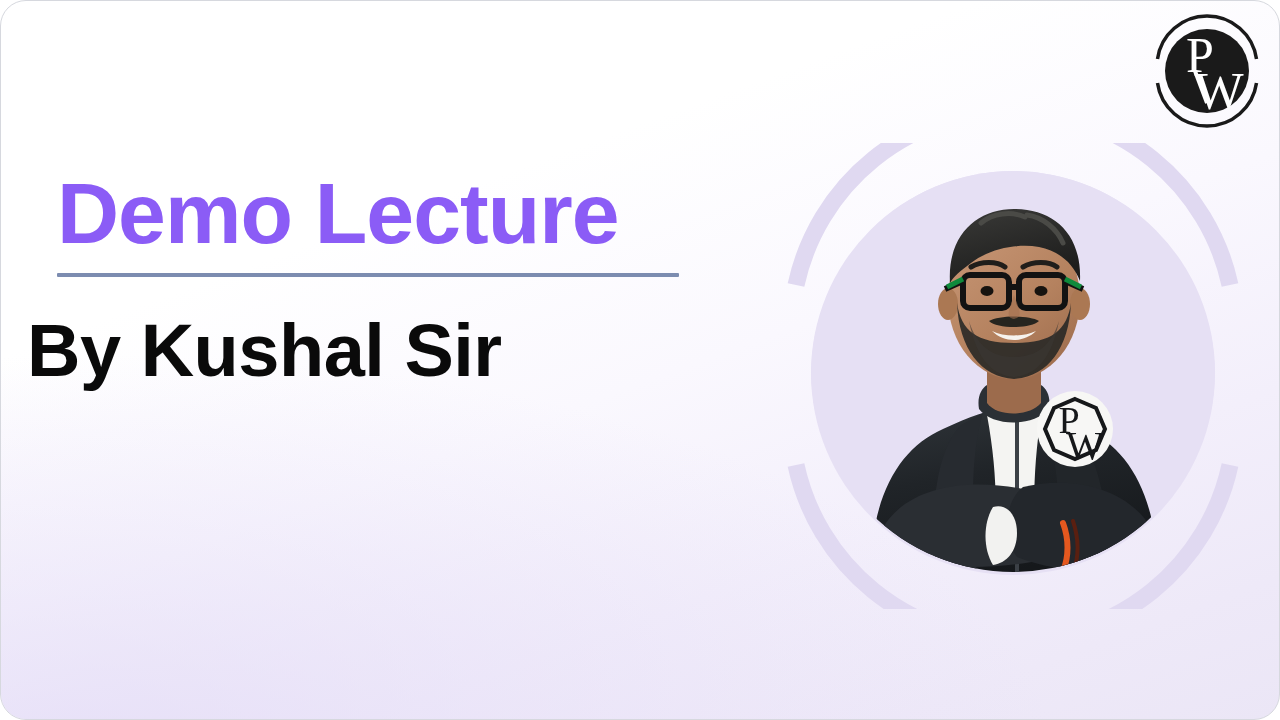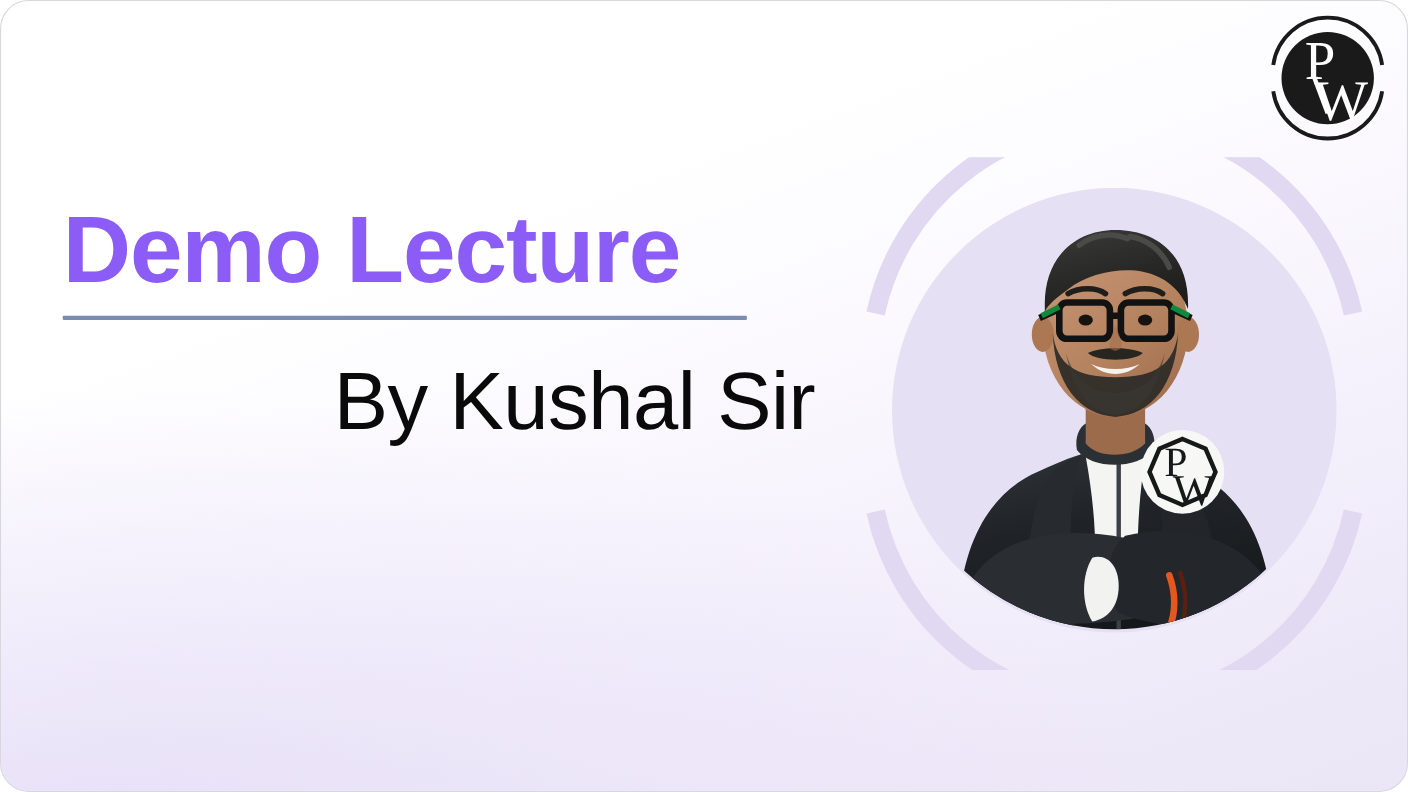--- a/index.html
+++ b/index.html
@@ -52,21 +52,21 @@
     width: 124px;
     height: 124px;
     z-index: 6;
   }
   .pw-logo svg { display: block; width: 100%; height: 100%; }
 
   
   .text-block {
     position: absolute;
     left: 0;
-    top: 174px;
+    top: 160px;
     width: 740px;
     z-index: 4;
   }
   .title-main {
     margin: 0;
     padding: 0 0 0 56px;
     font-size: 86px;
     line-height: 104px;
     font-weight: 700;
     letter-spacing: -1px;
@@ -82,23 +82,23 @@
   }
   .subtitle {
     margin: 18px 0 0 0;
     padding: 0;
     list-style: none;
     color: #0a0a0a;
   }
   .subtitle li {
     font-size: 74px;
     line-height: 112px;
-    font-weight: 400;
+    font-weight: 700;
     letter-spacing: -0.5px;
-    text-align: right;
+    text-align: left;
     white-space: nowrap;
     margin-left: 26px;
   }
 
   
   .medallion {
     position: absolute;
     left: 782px;
     top: 142px;
     width: 460px;

